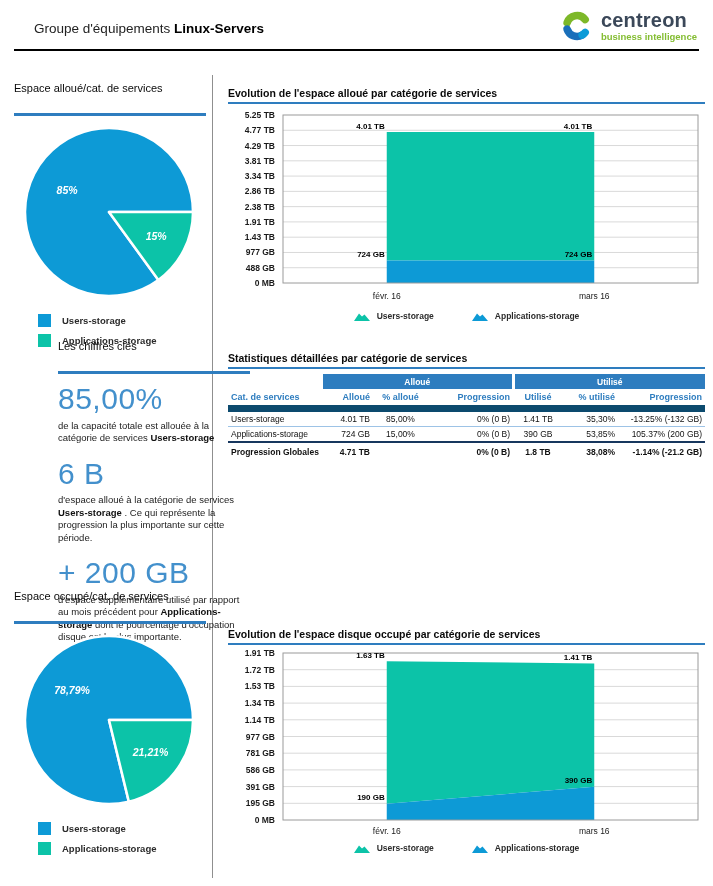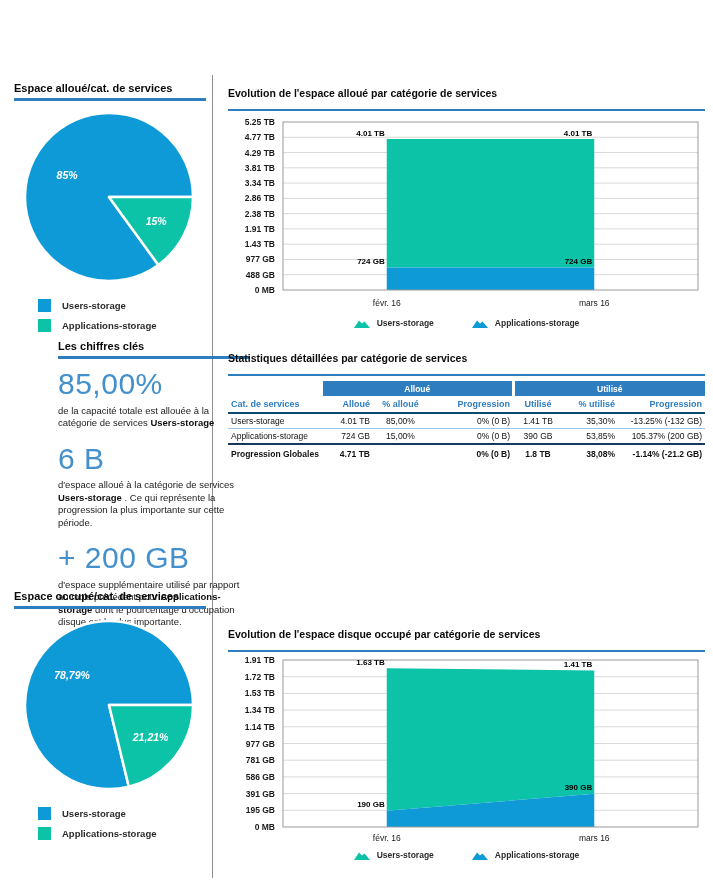--- a/index.html
+++ b/index.html
@@ -11,55 +11,72 @@
   .title .bold{font-weight:bold;color:#000;}
   .logo{position:absolute;right:2px;top:9px;display:flex;align-items:center;gap:7px;}
   .logo-text{display:flex;flex-direction:column;align-items:flex-start;}
   .brand{font-size:20px;font-weight:bold;color:#3b4859;line-height:1;letter-spacing:.2px;}
   .tagline{font-size:9.5px;font-weight:bold;color:#84bd32;margin-top:1px;}
   
   .divider{position:absolute;left:212px;top:75px;width:1px;height:803px;background:#8f8f8f;}
   
   .sidebar{position:absolute;left:14px;top:82px;width:192px;}
   .side-sec{position:absolute;left:0;width:192px;}
-  .side-title{font-size:11px;font-weight:bold;color:#0a0a0a;border-bottom:3px solid #2e7dbf;padding-bottom:4px;}
+  .side-title{font-size:11px;font-weight:normal;color:#0a0a0a;border-bottom:3px solid #2e7dbf;padding-bottom:19px;}
   .pie-wrap{margin:8px 0 0 7px;font-style:italic;}
   .pie-legend{margin:10px 0 0 24px;display:flex;flex-direction:column;gap:7px;}
   .pl-row{display:flex;align-items:center;}
   .pl-swatch{width:13px;height:13px;flex:0 0 13px;}
   .pl-label{margin-left:11px;font-size:9.5px;font-weight:bold;color:#2b2b2b;}
   
   .kf-num{font-size:30px;color:#4390cc;letter-spacing:.5px;margin-top:9px;line-height:1.05;}
   .kf-text{font-size:9.5px;color:#222;line-height:1.32;margin:5px 0 13px;}
   .kf-text b{color:#111;}
   
   .main{position:absolute;left:228px;top:82px;width:477px;}
   .main-sec{position:absolute;left:0;width:477px;}
-  .main-title{font-size:10.5px;font-weight:bold;color:#0a0a0a;border-bottom:2.5px solid #2e7dbf;padding-bottom:10px;}
+  .main-title{font-size:10.5px;font-weight:bold;color:#0a0a0a;border-bottom:2.5px solid #2e7dbf;padding-bottom:3px;}
   .chart-svg{display:block;margin-top:3px;}
   .area-legend{display:flex;justify-content:center;gap:38px;margin-top:4px;}
   .al-item{display:flex;align-items:center;gap:7px;}
   .al-label{font-size:8.5px;font-weight:bold;color:#2b2b2b;}
   
   table.stats{border-collapse:collapse;table-layout:fixed;width:477px;margin-top:5px;}
   table.stats td{padding:2px 3px;font-size:8.5px;overflow:hidden;white-space:nowrap;}
   tr.band td{height:13px;padding:1px 3px;}
   td.band-cell{background:#2e7dbf;color:#fff;font-weight:bold;font-size:9px;text-align:center;}
   td.band-gap{border-left:3px solid #fff;}
-  tr.cols td{color:#2e7dbf;font-weight:bold;font-size:9px;border-bottom:2px solid #0c4a6e;padding-top:3px;padding-bottom:3px;}
+  tr.cols td{color:#2e7dbf;font-weight:bold;font-size:9px;border-bottom:7px solid #0c4a6e;padding-top:3px;padding-bottom:3px;}
   tr.r1 td{border-bottom:1px solid #9dc3e6;}
   tr.r2 td{border-bottom:2px solid #17375e;}
   tr.total td{font-weight:bold;padding-top:4px;white-space:normal;line-height:1.25;}
   .al{text-align:left}.ar{text-align:right}.ac{text-align:center}
 </style>
 </head>
 <body>
 
 <div class="page">
 
+  <div class="header">
+    <div class="title">
+      <span>Groupe d'équipements</span>
+      <span class="bold">Linux-Servers</span>
+    </div>
+    <div class="logo">
+      <svg width="34" height="34" viewBox="0 0 36 36">
+        <path id="logo-arc-green" d="M7.54,14.60 A11,11 0 0 1 26.67,11.23" fill="none" stroke-width="8" stroke-linecap="round" stroke="#7db829"></path>
+        <path id="logo-arc-blue" d="M7.54,21.40 A11,11 0 0 0 23.50,27.53" fill="none" stroke-width="8" stroke-linecap="round" stroke="#1a6fba"></path>
+        <path id="logo-arc-cyan" d="M23.50,27.53 A11,11 0 0 0 26.67,24.77" fill="none" stroke-width="8" stroke-linecap="round" stroke="#0c9bd8"></path>
+      </svg>
+      <div class="logo-text">
+        <span class="brand">centreon</span>
+        <span class="tagline">business intelligence</span>
+      </div>
+    </div>
+  </div>
 
   <div class="divider"></div>
 
   <div class="sidebar">
     <div class="side-sec" style="top:0;">
       <div class="side-title">Espace alloué/cat. de services</div>
       <div class="pie-wrap"><svg width="176" height="176">
             <path d="M88,88 L137.37396119256775,155.95742752749558 A84,84 0 1 1 172,88 Z" fill="#0d9ad6" stroke="#fff" stroke-width="2.5" stroke-linejoin="round"></path>
             <path d="M88,88 L172,88 A84,84 0 0 1 137.37396119256775,155.95742752749558 Z" fill="#0cc3a8" stroke="#fff" stroke-width="2.5" stroke-linejoin="round"></path>
             <text x="46.087053102179155" y="70.14428689225174" text-anchor="middle" fill="#fff" font-size="10.5" font-weight="bold">85%</text>

